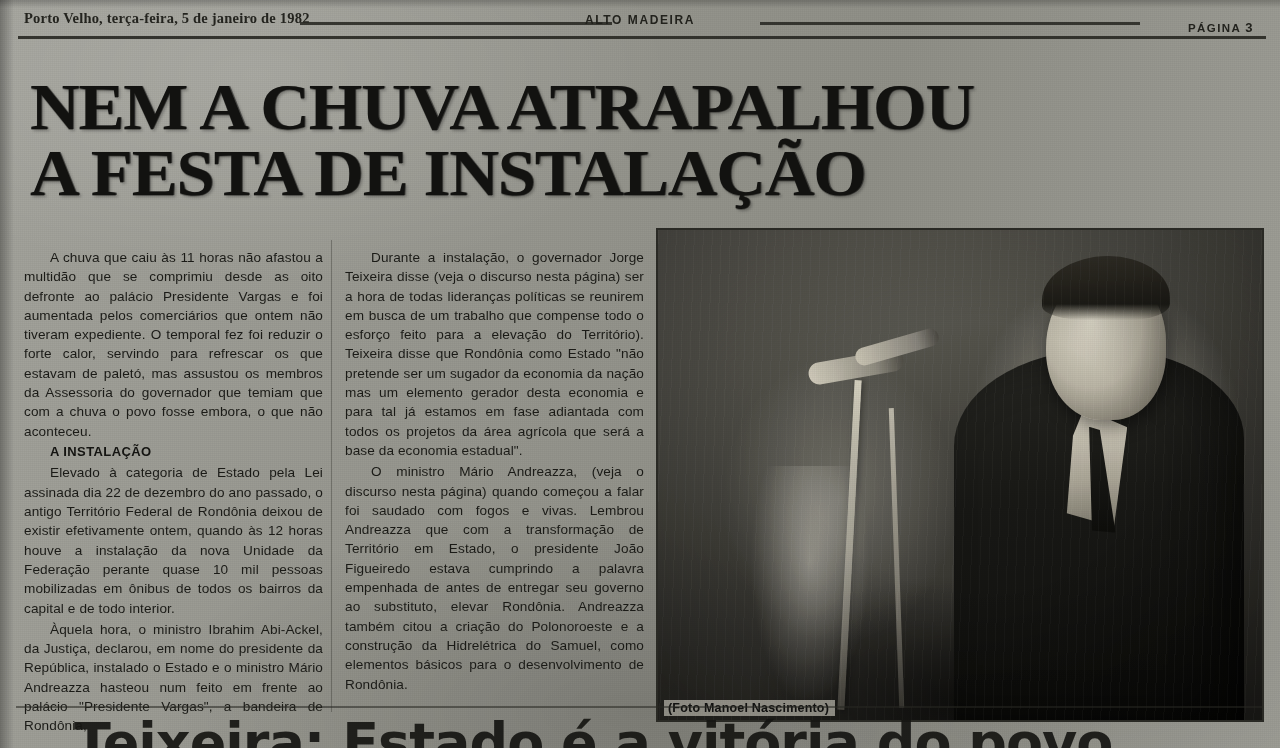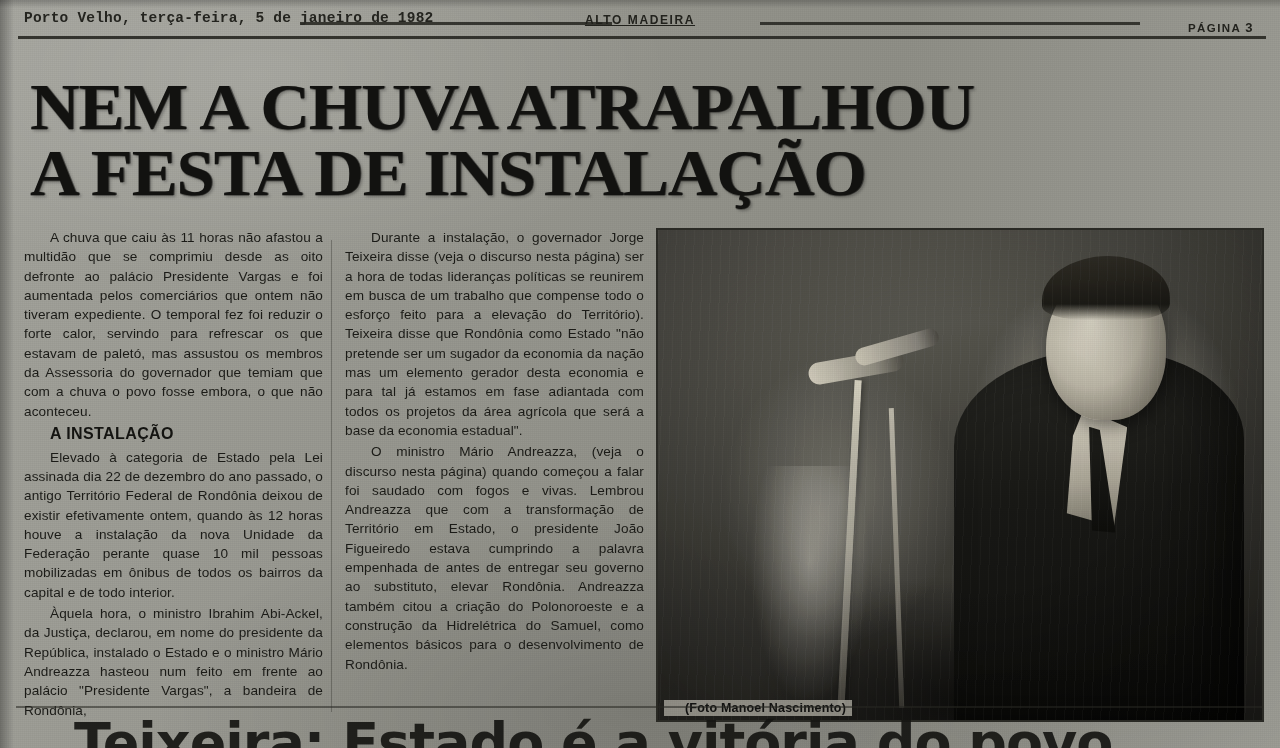--- a/index.html
+++ b/index.html
@@ -41,38 +41,37 @@
     top: 8px;
     height: 26px;
     display: flex;
     align-items: center;
     color: #1c1c18;
   }
   .masthead-left {
     position: absolute;
     left: 24px;
     top: 2px;
-    font-family: Liberation Mono, monospace;
+    font-family: Liberation Serif, serif;
     font-size: 14.5px;
     font-weight: 700;
     letter-spacing: 0.2px;
     white-space: nowrap;
     color: #24241f;
   }
   .masthead-center {
     position: absolute;
     left: 0; right: 0;
     top: 5px;
     text-align: center;
     font-family: "Liberation Sans", sans-serif;
     font-size: 12px;
     font-weight: 700;
     letter-spacing: 1.6px;
     color: #22221d;
-    text-decoration: underline;
   }
   .masthead-right {
     position: absolute;
     right: 26px;
     top: 12px;
     font-size: 11.5px;
     font-weight: 700;
     letter-spacing: 1.4px;
     color: #22221d;
   }
@@ -129,42 +128,42 @@
     margin-top: 2px;
     transform: scaleX(1.04);
     transform-origin: left center;
     white-space: nowrap;
   }
 
   
   .cols {
     position: absolute;
     left: 24px;
-    top: 228px;
+    top: 248px;
     width: 620px;
     height: 480px;
     display: flex;
     gap: 22px;
   }
   .col {
     width: 300px;
     font-family: "Liberation Sans", sans-serif;
     font-size: 13.6px;
     line-height: 1.42;
     color: #1b1b17;
     text-align: justify;
     letter-spacing: 0.1px;
   }
   .col p {
     margin: 0 0 2px 0;
     text-indent: 26px;
   }
   .subhead {
     font-weight: 700;
-    font-size: 16px;
+    font-size: 13px;
     letter-spacing: 0.4px;
     margin: 9px 0 2px 0;
     text-indent: 0;
     color: #141411;
   }
   .col-divider {
     position: absolute;
     left: 331px;
     top: 240px;
     width: 1px;
@@ -305,21 +304,21 @@
   }
   .photo-caption {
     position: absolute;
     left: 6px;
     bottom: 4px;
     font-family: "Liberation Sans", sans-serif;
     font-size: 12.5px;
     font-weight: 600;
     color: #111110;
     background: rgba(168,166,156,0.82);
-    padding: 1px 6px 1px 21px;
+    padding: 1px 6px 1px 4px;
     letter-spacing: 0.2px;
   }
 
   
   .next-head {
     position: absolute;
     left: 74px;
     bottom: -26px;
     font-family: "DejaVu Sans", sans-serif;
     font-weight: 700;

